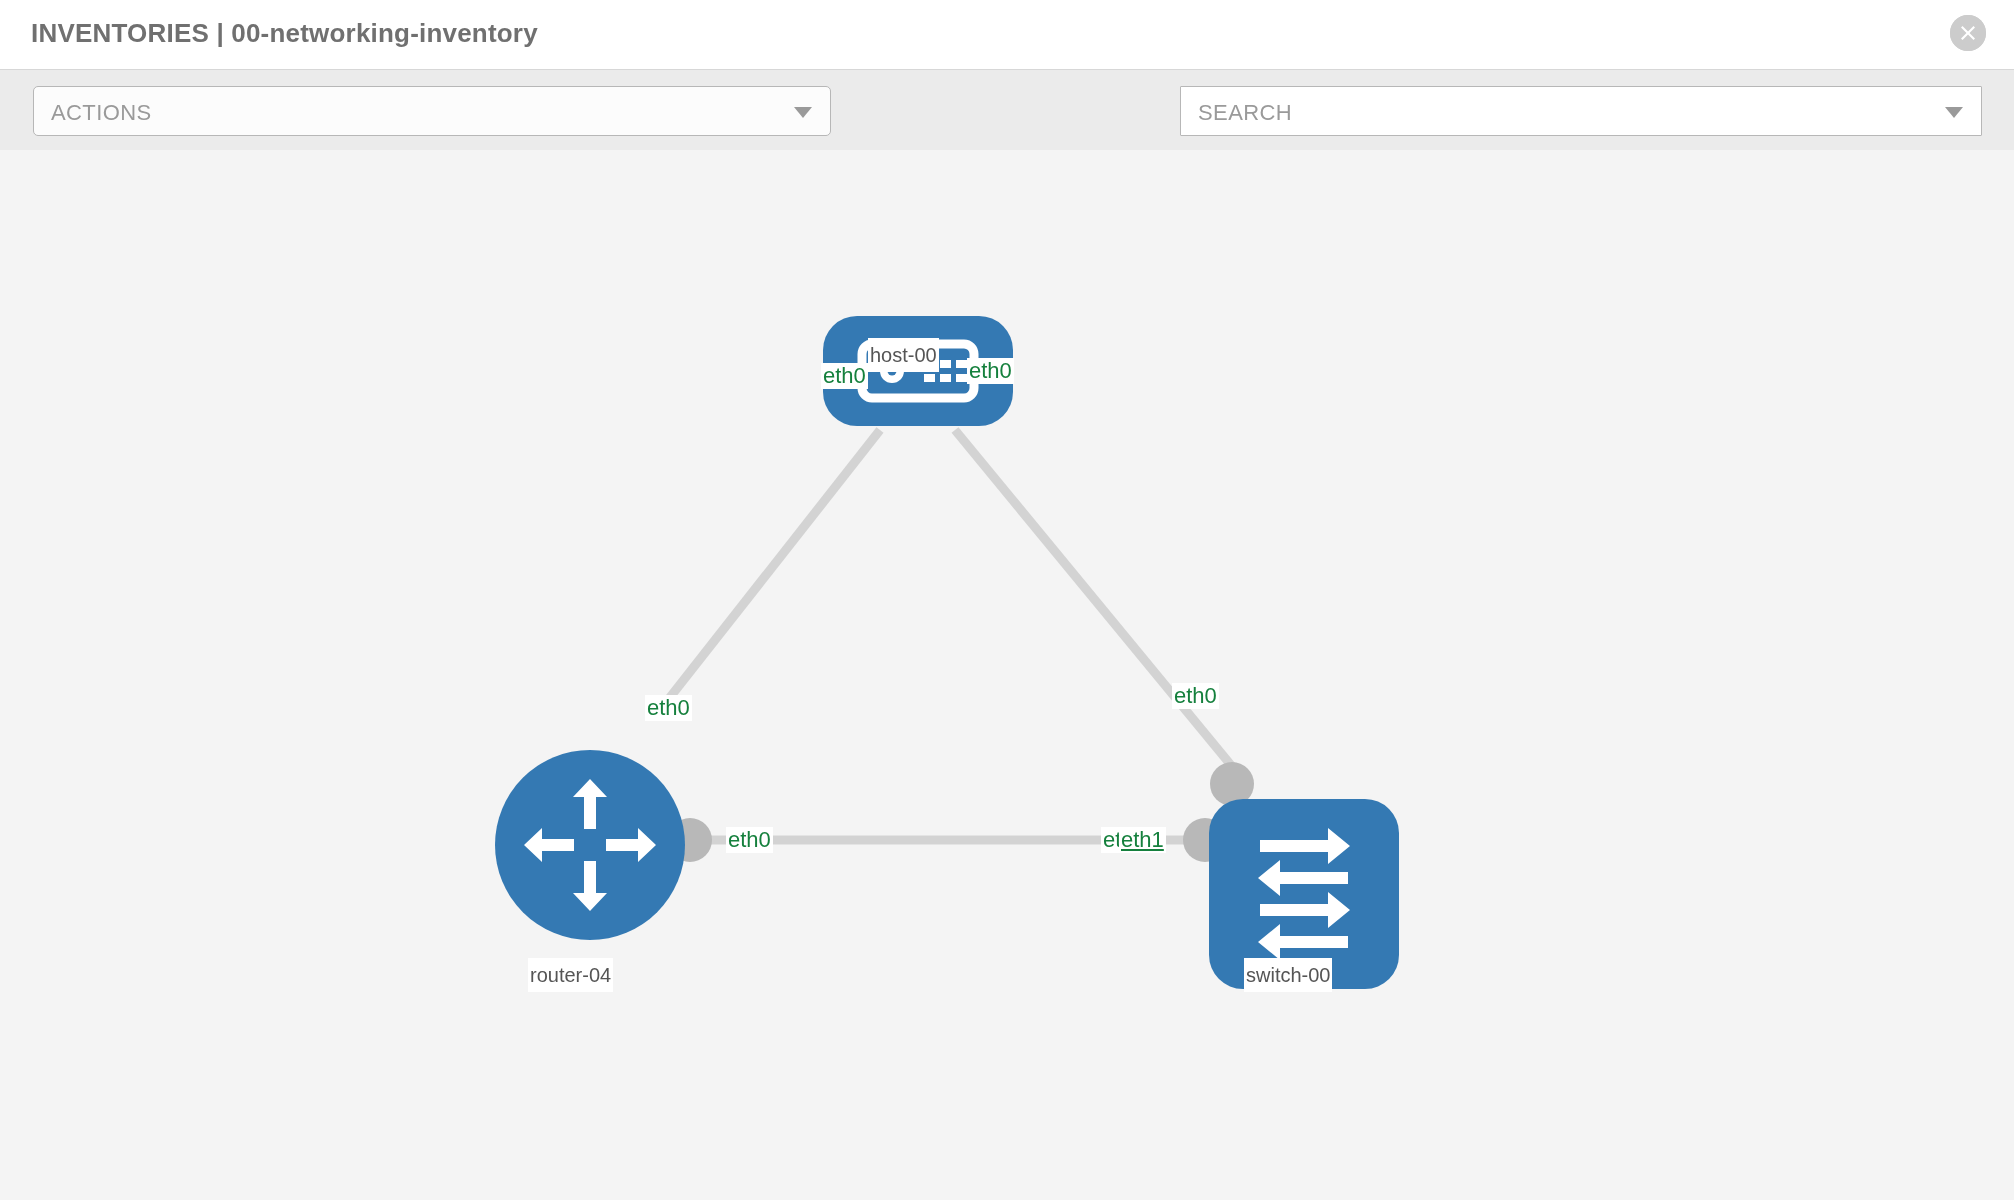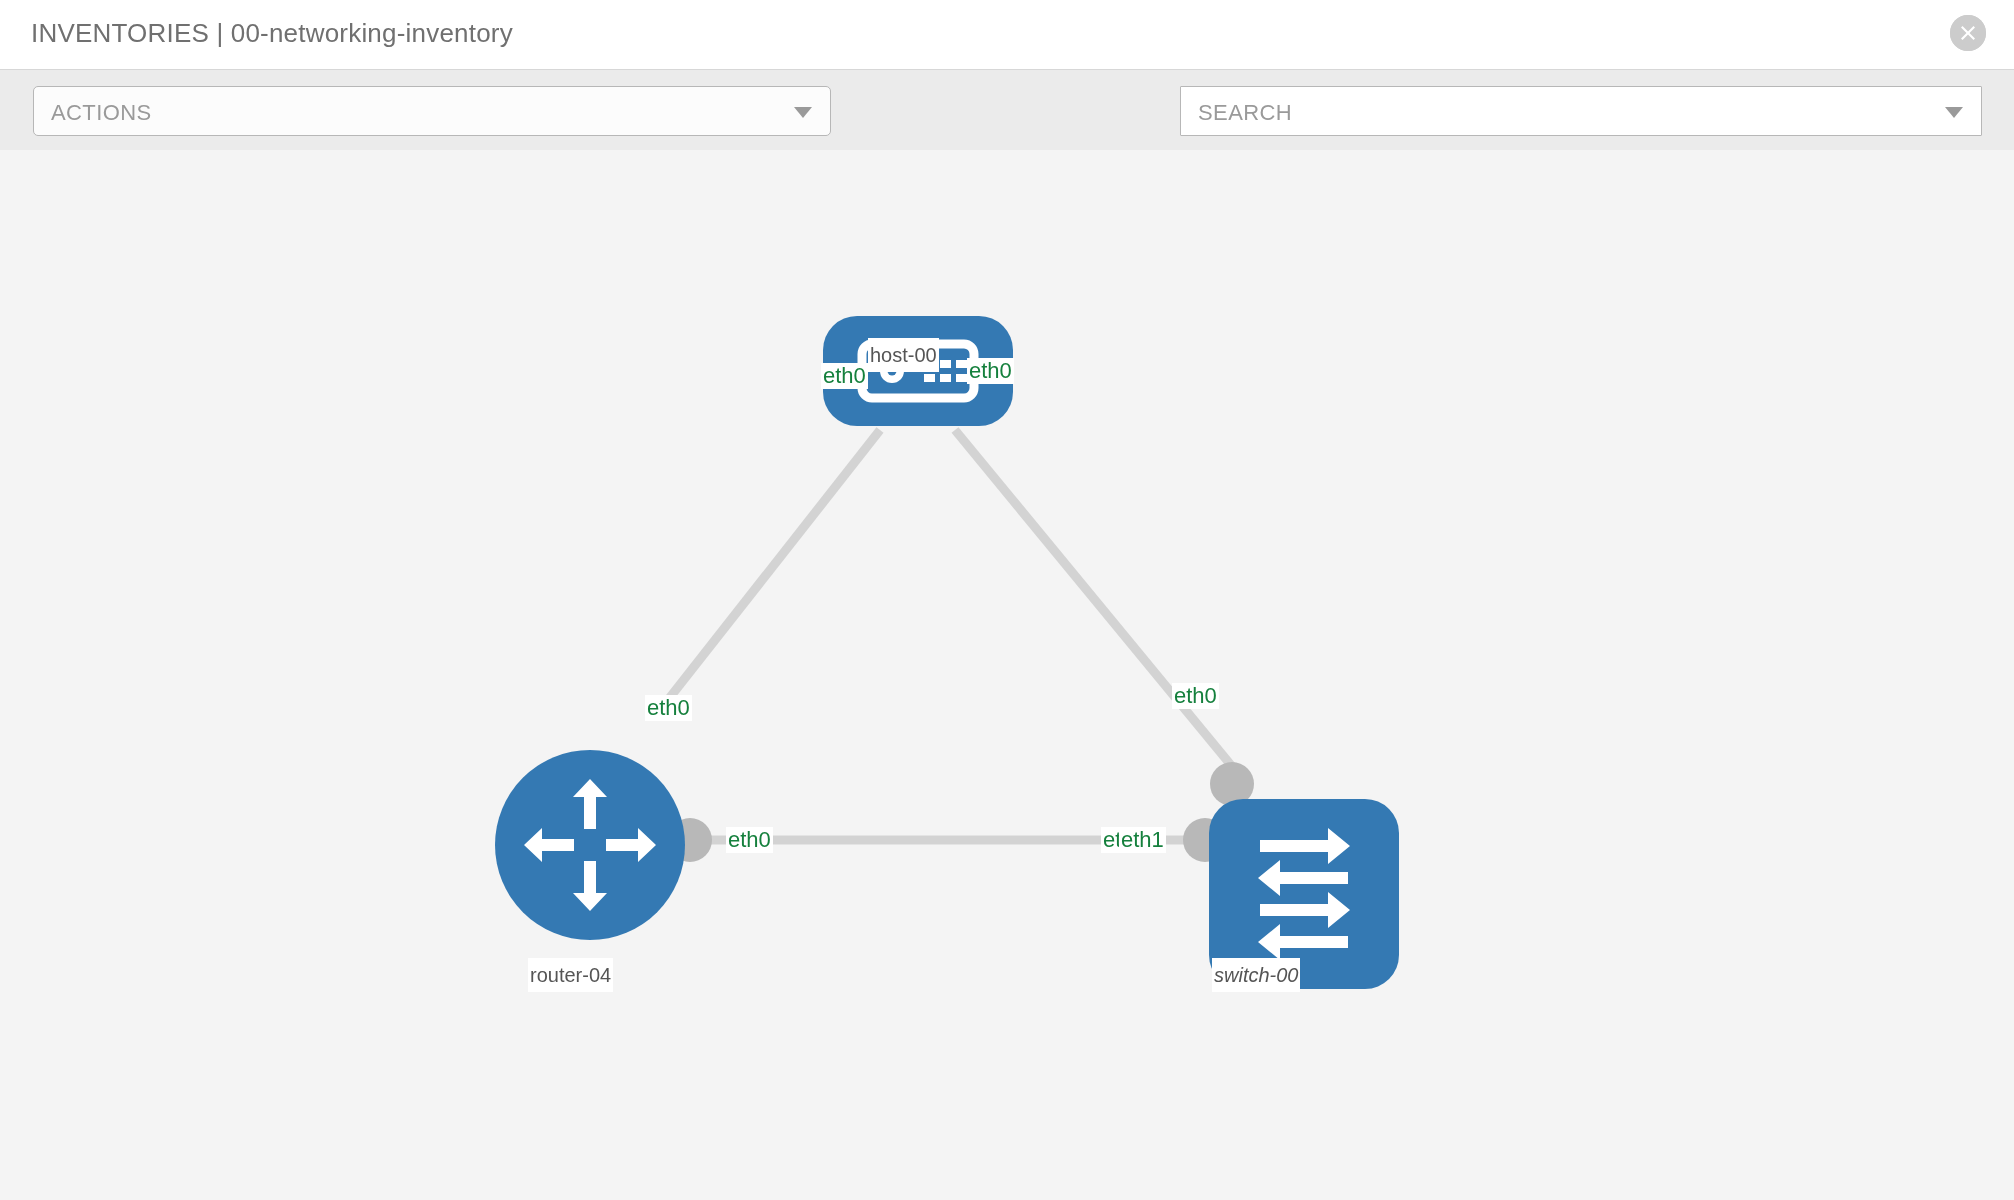--- a/index.html
+++ b/index.html
@@ -30,21 +30,21 @@
     height: 70px;
     background: #ffffff;
     border-bottom: 1px solid #d7d7d7;
     box-sizing: border-box;
   }
   .header-title {
     position: absolute;
     left: 31px;
     top: 18px;
     font-size: 26px;
-    font-weight: normal;
+    font-weight: bold;
     color: #707070;
     letter-spacing: 0.2px;
     white-space: nowrap;
   }
   .close-btn {
     position: absolute;
     right: 28px;
     top: 15px;
     width: 36px;
     height: 36px;
@@ -264,20 +264,20 @@
 
     <div class="edge-label" style="left:821px; top:205px;">eth0</div>
     <div class="edge-label" style="left:967px; top:200px;">eth0</div>
     <div class="node-label" style="left:868px; top:188px;">host-00</div>
 
     <div class="edge-label" style="left:645px; top:537px;">eth0</div>
     <div class="edge-label" style="left:1172px; top:525px;">eth0</div>
 
     <div class="edge-label" style="left:726px; top:669px;">eth0</div>
     <div class="edge-label" style="left:1101px; top:669px;">eth</div>
-    <div class="edge-label" style="left:1119px; top:669px;">eth1</div>
+    <div class="edge-label" style="left:1119px; top:669px;text-decoration:underline;">eth1</div>
 
     <div class="node-label" style="left:528px; top:808px;">router-04</div>
-    <div class="node-label" style="left:1212px; top:808px;font-style:italic;">switch-00</div>
+    <div class="node-label" style="left:1244px; top:808px;">switch-00</div>
 
   </div>
 
 </div>
 
 </body></html>

